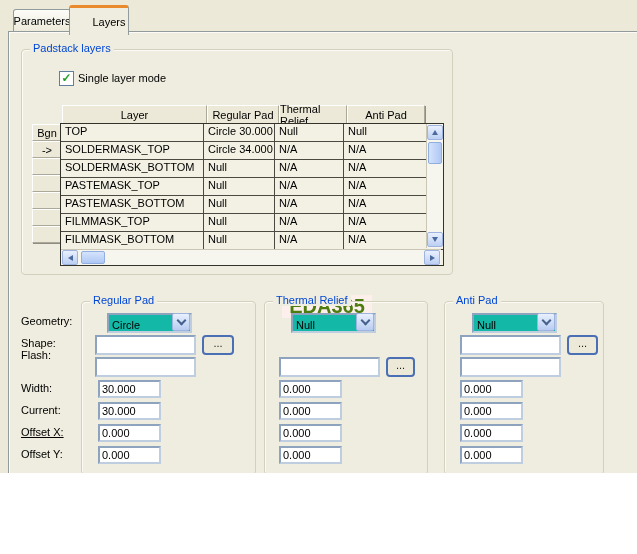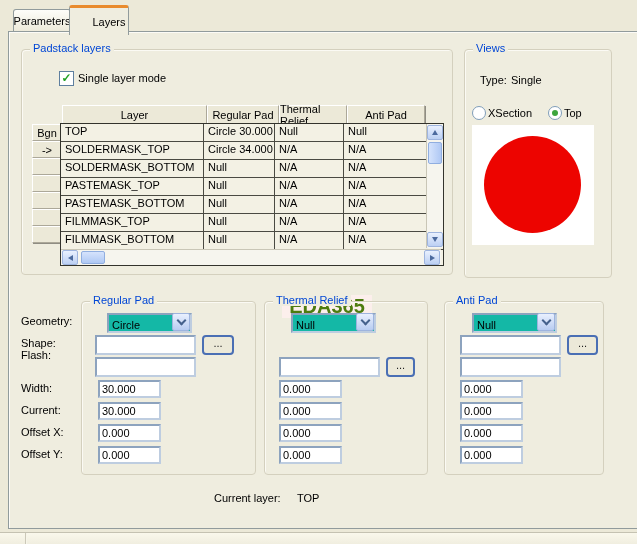--- a/index.html
+++ b/index.html
@@ -1,16 +1,16 @@
 <!DOCTYPE html>
 <html><head>
 <meta charset="utf-8">
 <style>
   html,body{margin:0;padding:0;}
-  .screen{position:relative;width:637px;height:544px;background:#ECE9D8;
+  .screen{position:relative;width:637px;height:473px;background:#ECE9D8;
     font-family:"Liberation Sans",sans-serif;font-size:11px;color:#000;overflow:hidden;}
 
   
   .tab{position:absolute;display:flex;align-items:center;justify-content:center;
     border:1px solid #919B9C;border-bottom:none;border-radius:3px 3px 0 0;cursor:default;}
   .tab-inactive{left:13px;top:9px;width:56px;height:22px;
     background:linear-gradient(#FDFDF9,#ECE9D8);z-index:1;}
   .tab-active{left:69px;top:5px;width:38px;height:27px;background:#EFEDDF;z-index:3;
     border-top:3px solid #E98B2D;padding-left:20px;}
   .tab-page{position:absolute;left:8px;top:31px;width:611px;height:496px;
@@ -188,45 +188,29 @@
             </div>
           <div class="thumb-h"></div>
           <div class="sb-spacer"></div>
           <div class="sb-btn">
               <span class="tri-right"></span>
             </div>
         </div>
       </div>
     </div>
 
-    <div class="group g-views">
-      <span class="group-label">Views</span>
-      <span class="lbl" style="left:15px;top:24px;">Type:</span>
-      <span class="lbl" style="left:46px;top:24px;">Single</span>
-
-      <span class="radio" style="left:7px;top:56px;"></span>
-      <span class="lbl" style="left:23px;top:57px;">XSection</span>
-      <span class="radio sel" style="left:83px;top:56px;">
-          <span class="dot"></span>
-        </span>
-      <span class="lbl" style="left:99px;top:57px;">Top</span>
-
-      <div class="preview">
-        <div class="pad-circle"></div>
-      </div>
-    </div>
 
     <div class="watermark">EDA365</div>
 
     <span class="lbl" style="left:12px;top:283px;">Geometry:</span>
     <span class="lbl" style="left:12px;top:305px;">Shape:</span>
     <span class="lbl" style="left:12px;top:317px;">Flash:</span>
     <span class="lbl" style="left:12px;top:350px;">Width:</span>
     <span class="lbl" style="left:12px;top:372px;">Current:</span>
-    <span class="lbl" style="left:12px;top:394px;">Offset X:</span>
+    <span class="lbl" style="left:12px;top:394px;text-decoration:underline;">Offset X:</span>
     <span class="lbl" style="left:12px;top:416px;">Offset Y:</span>
 
     <div class="group g-regular">
       <span class="group-label">Regular Pad</span>
       <div class="combo" style="left:13px;top:11px;width:85px;height:20px;">
         <span class="combo-val">Circle</span>
         <span class="combo-btn">
             <span class="chev"></span>
           </span>
       </div>

